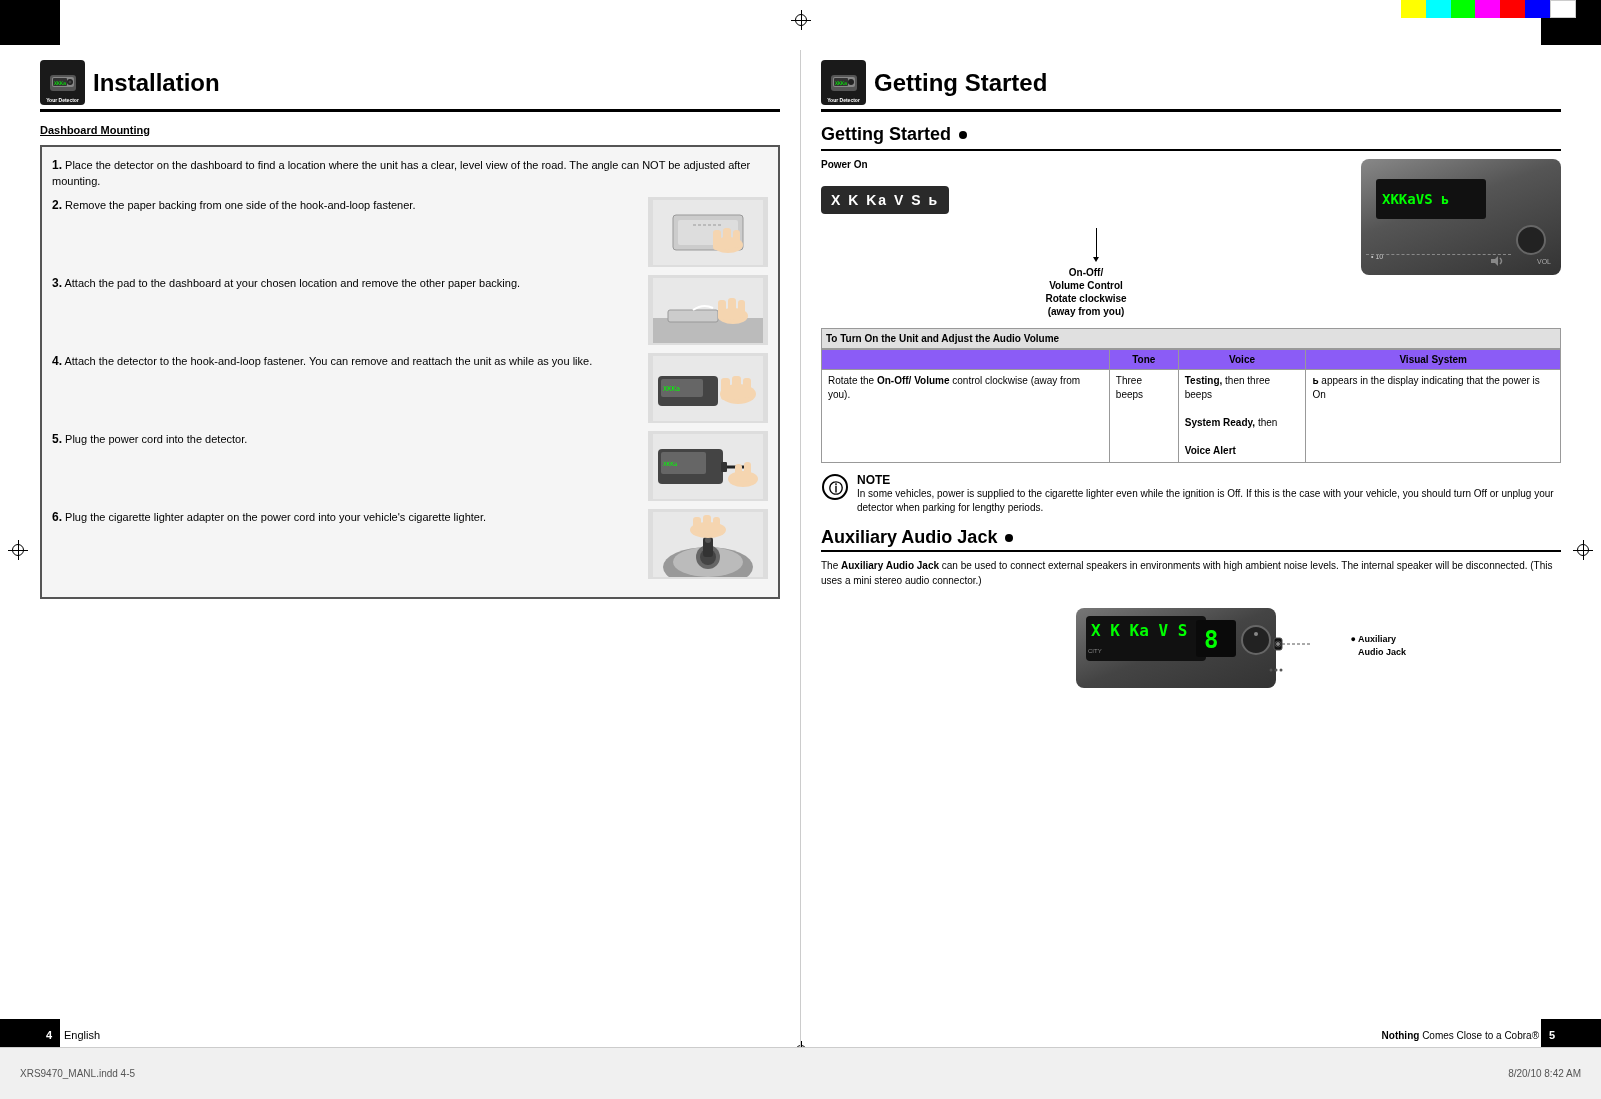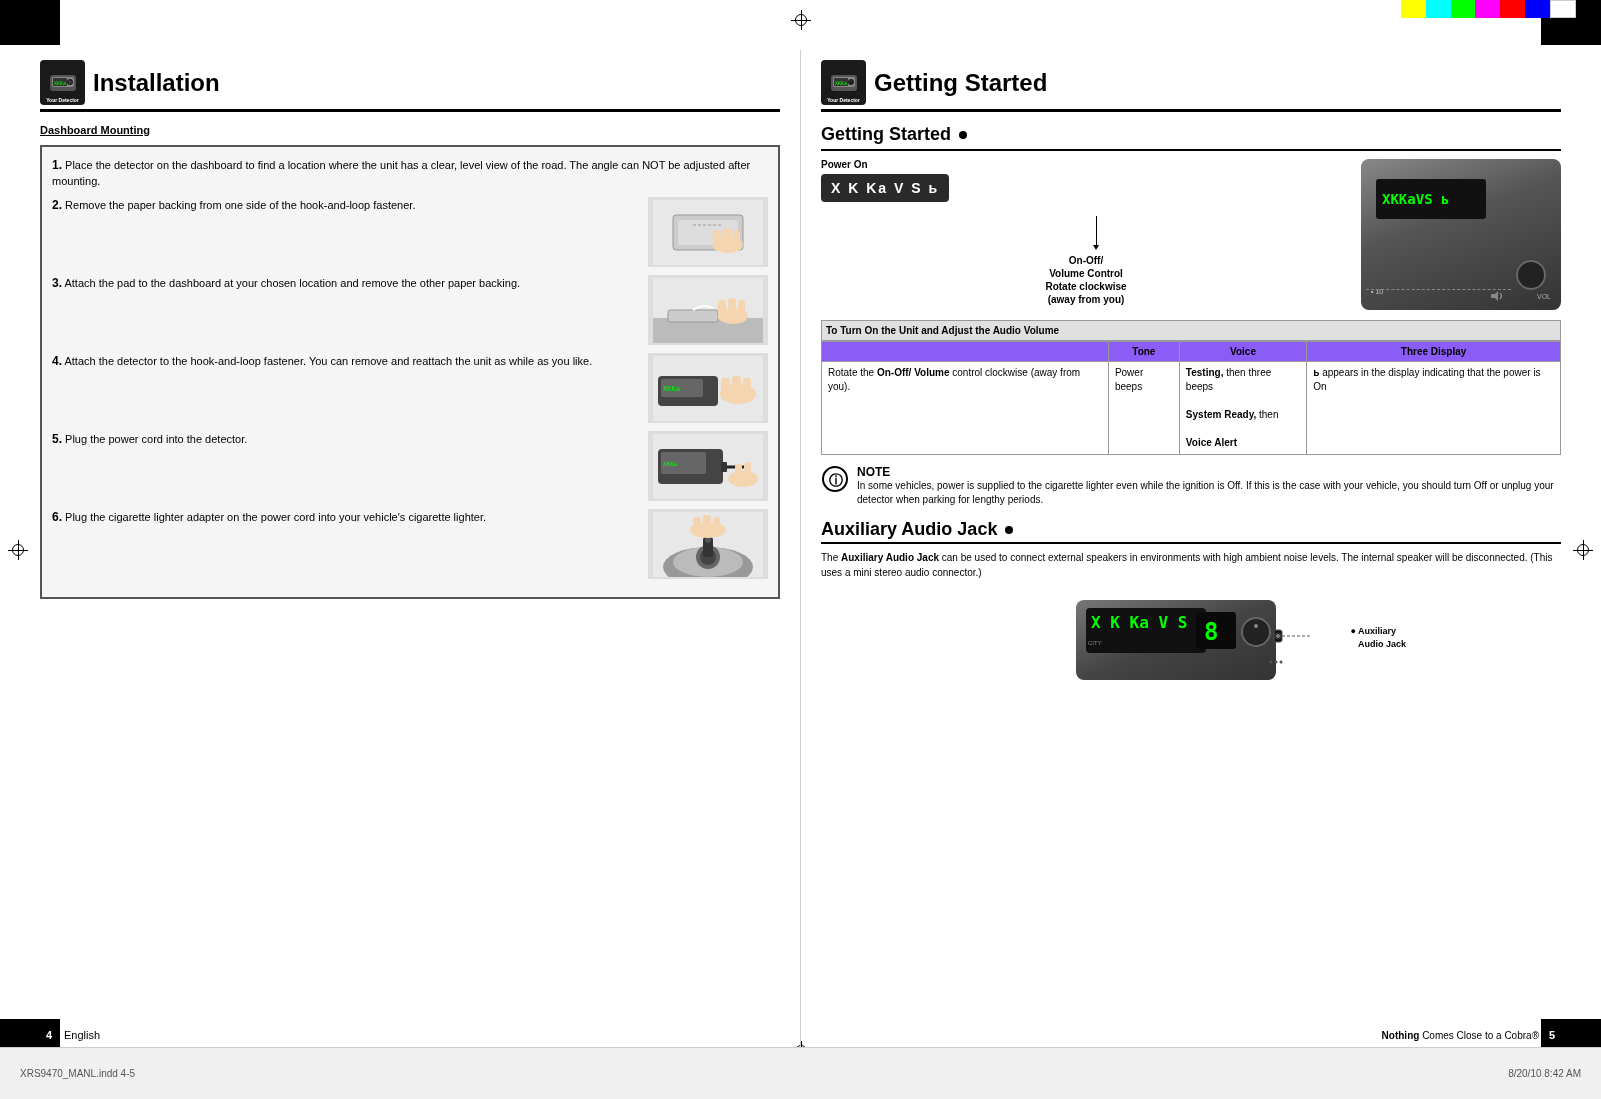--- a/index.html
+++ b/index.html
@@ -147,21 +147,21 @@
       gap: 10px;
       margin-bottom: 10px;
     }
 
     .power-on-left {
       flex: 1;
     }
     .power-label {
       font-size: 10px;
       font-weight: bold;
-      margin-bottom: 4px;
+      margin-bottom: 16px;
     }
     .detector-display {
       background: #2a2a2a;
       color: #fff;
       padding: 6px 10px;
       border-radius: 4px;
       font-size: 14px;
       font-weight: bold;
       display: inline-block;
       margin-bottom: 8px;
@@ -581,21 +581,21 @@
           <div class="on-off-arrow">
             <div class="arrow-line"></div>
           </div>
           <div class="on-off-label" style="font-size:10px;font-weight:bold;line-height:1.3;margin-top:8px;">
             On-Off/<br>Volume Control<br>Rotate clockwise<br>(away from you)
           </div>
         </div>
 
         <div class="power-on-right">
 
-          <div style="width:200px;height:151px;background:linear-gradient(160deg,#888 0%,#555 40%,#333 100%);border-radius:8px;position:relative;overflow:hidden;">
+          <div style="width:200px;height:116px;background:linear-gradient(160deg,#888 0%,#555 40%,#333 100%);border-radius:8px;position:relative;overflow:hidden;">
 
             <div style="position:absolute;top:20px;left:15px;background:#111;width:110px;height:40px;border-radius:3px;display:flex;align-items:center;padding:0 6px;">
               <span style="color:#0f0;font-size:14px;font-weight:bold;font-family:monospace;">XKKaVS ь</span>
             </div>
 
             <div style="position:absolute;right:15px;bottom:20px;background:#222;width:30px;height:30px;border-radius:50%;border:2px solid #666;"></div>
 
             <div style="position:absolute;right:10px;bottom:10px;color:#aaa;font-size:7px;">VOL</div>
 
             <div style="position:absolute;bottom:15px;left:10px;color:#ccc;font-size:7px;">• 10</div>
@@ -612,27 +612,27 @@
         </div>
       </div>
 
       <table class="audio-table">
         <caption>To Turn On the Unit and Adjust the Audio Volume</caption>
         <thead>
           <tr>
             <th></th>
             <th>Tone</th>
             <th>Voice</th>
-            <th>Three Display</th>
+            <th>Visual System</th>
           </tr>
         </thead>
         <tbody>
           <tr>
             <td>Rotate the <strong>On-Off/ Volume</strong> control clockwise (away from you).</td>
-            <td>Power beeps</td>
+            <td>Three beeps</td>
             <td><strong>Testing,</strong> then three beeps<br><br><strong>System Ready,</strong> then<br><br><strong>Voice Alert</strong></td>
             <td><strong>ь</strong> appears in the display indicating that the power is On</td>
           </tr>
         </tbody>
       </table>
 
       <div class="note-section">
         <div>
           <svg width="28" height="28" viewBox="0 0 28 28">
             <circle cx="14" cy="14" r="12" fill="none" stroke="#000" stroke-width="2"></circle>

